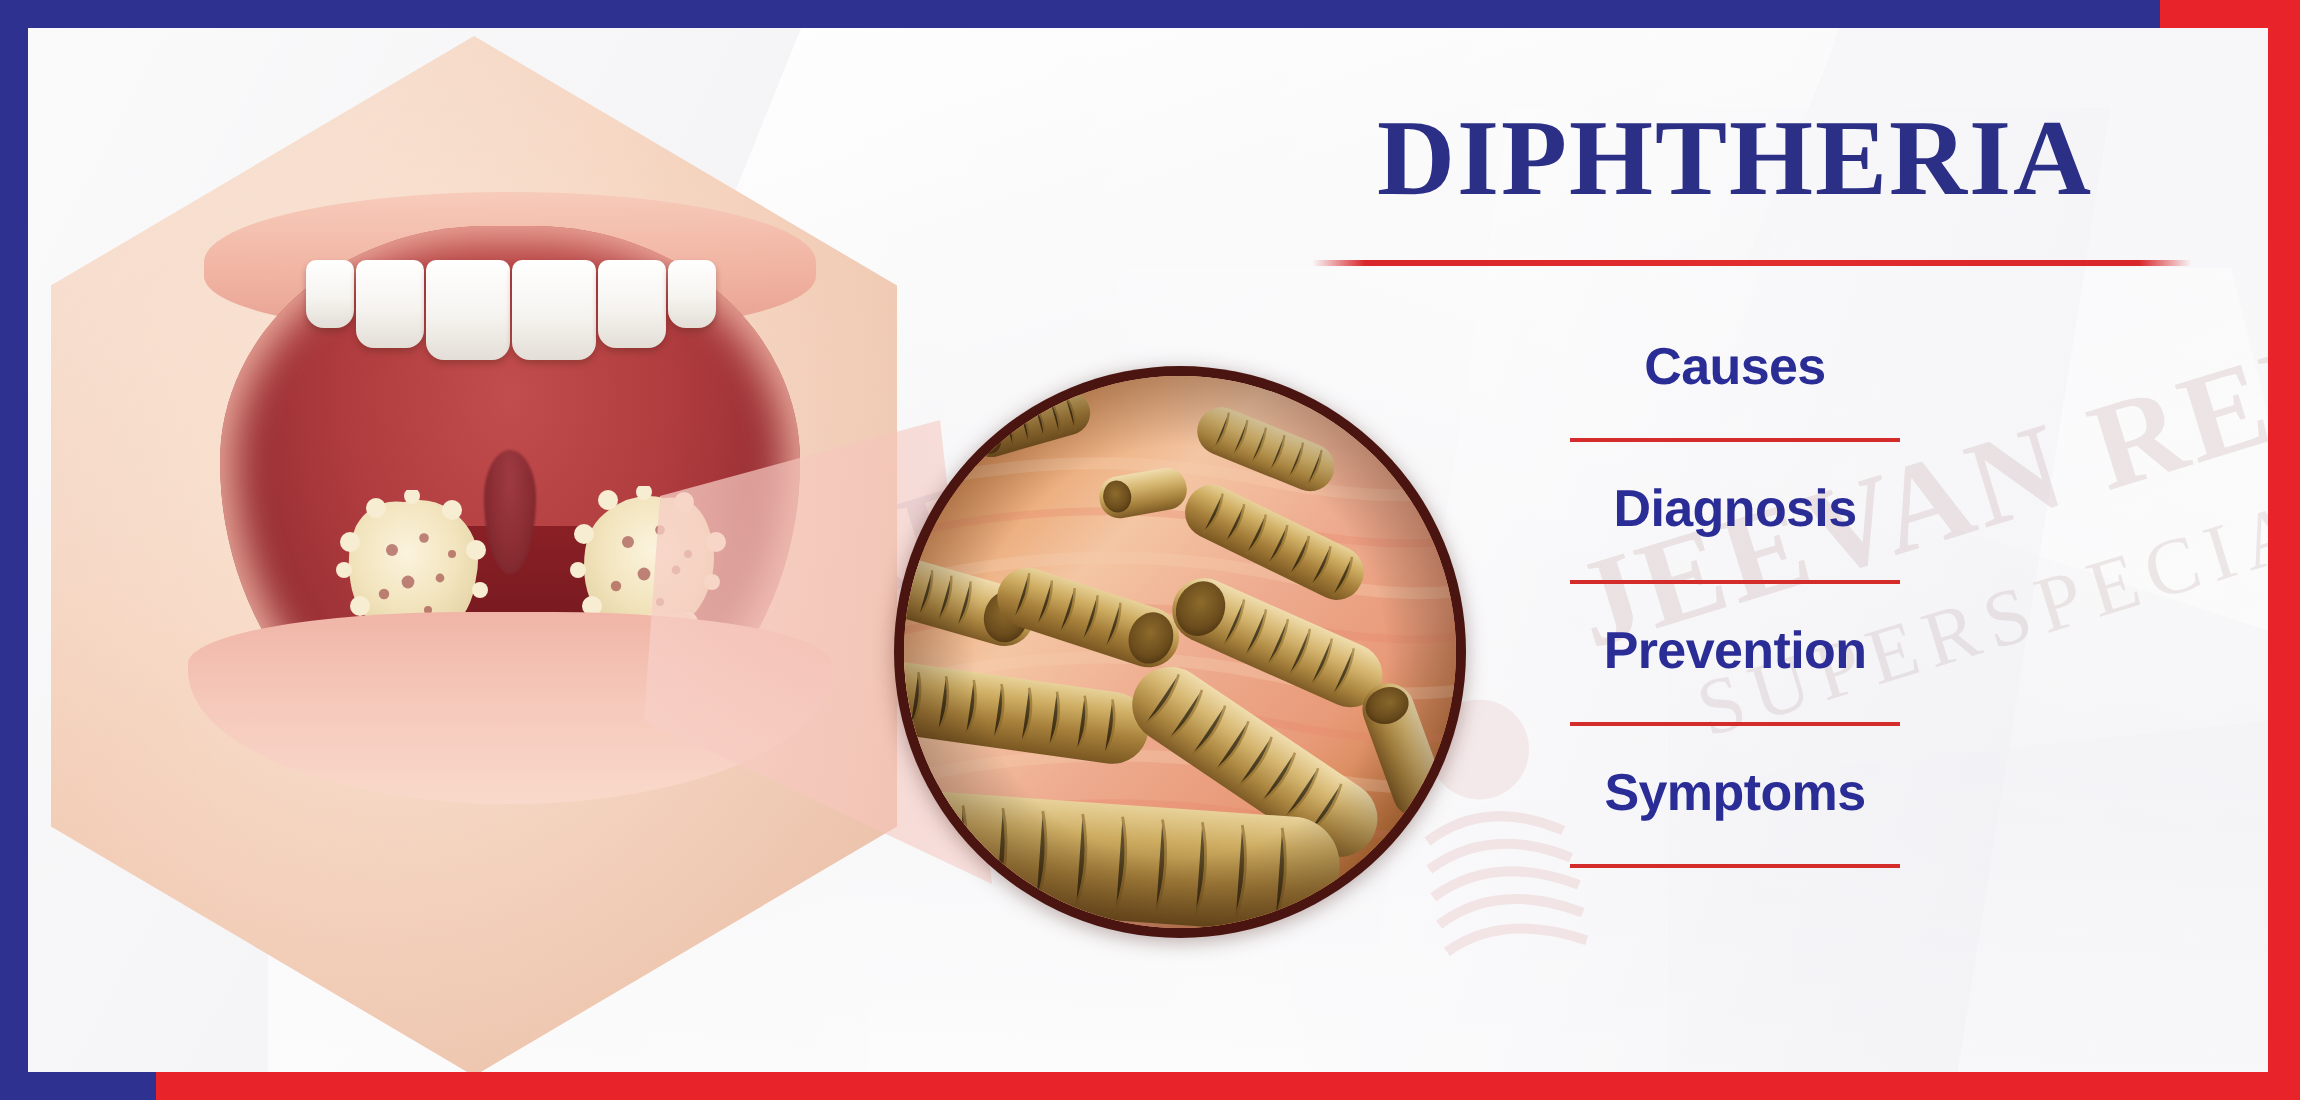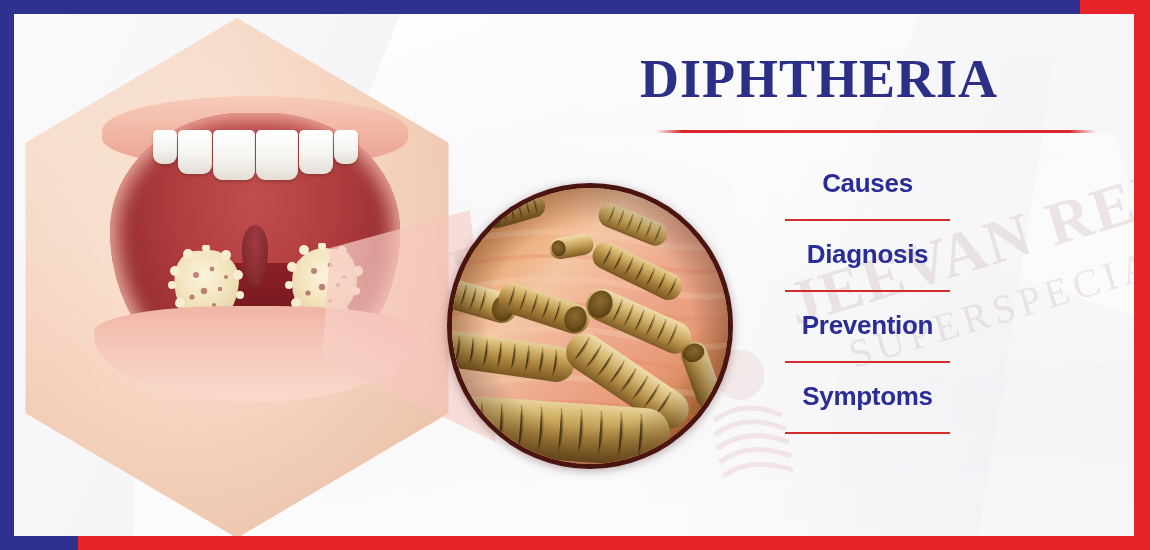--- a/index.html
+++ b/index.html
@@ -208,21 +208,21 @@
     border-radius:50%; overflow:hidden;
     background:linear-gradient(125deg,#b8652e 0%, #e39a63 18%, #f3c3a0 38%,
                #efab8e 55%, #e99a78 72%, #c8793d 88%, #9a5420 100%);
   }
   .circle-inner svg { display:block; }
 
   
   .panel { position:absolute; left:640px; top:26px; width:470px; height:500px; z-index:30; }
   .title {
     position:absolute; left:0; top:26px; width:455px;
-    text-align:left;
+    text-align:center;
     font-family:"Liberation Serif", serif;
     font-weight:700; font-size:54px; letter-spacing:1px;
     color:#2c2f86;
     line-height:1;
   }
   .title-rule {
     position:absolute; left:16px; top:104px; width:440px; height:3px;
     background:linear-gradient(90deg, rgba(225,45,45,0) 0%, #d9262b 6%, #e22d2d 50%, #d9262b 94%, rgba(225,45,45,0) 100%);
     border-radius:2px;
   }

